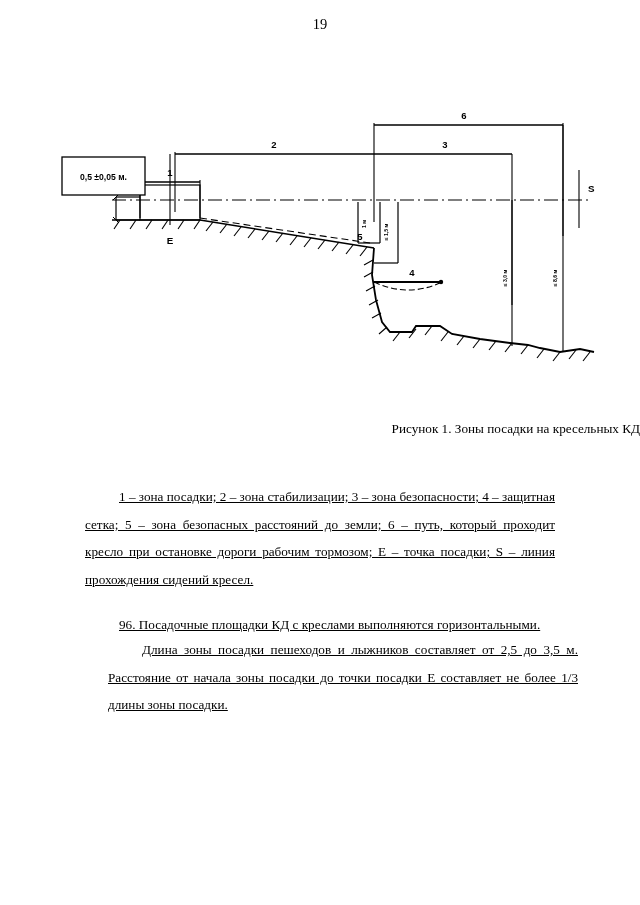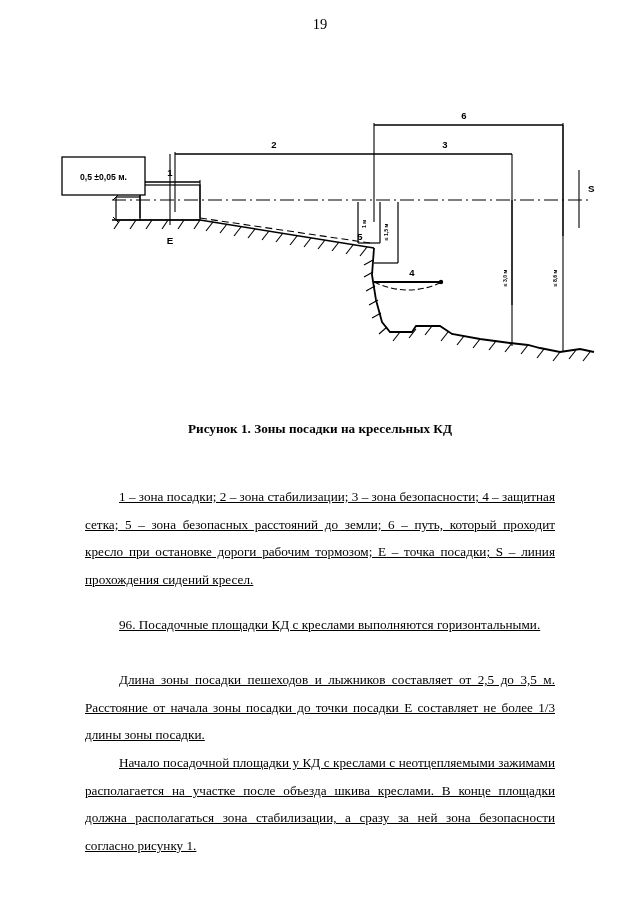--- a/index.html
+++ b/index.html
@@ -35,39 +35,39 @@
     top: 100px;
     left: 60px;
     width: 540px;
     height: 290px;
   }
   .figure-caption {
     position: absolute;
     top: 421px;
     left: 0;
     width: 640px;
-    text-align: center;
+    text-align: right;
     font-size: 13.2px;
-    font-weight: bold;
+    font-weight: normal;
     font-family: "Liberation Serif", serif;
   }
   .body-text {
     position: absolute;
     left: 85px;
     width: 470px;
     font-size: 13.2px;
     line-height: 27.5px;
     text-align: justify;
     text-justify: inter-word;
     font-family: "Liberation Serif", serif;
     text-decoration: underline;
   }
   .p-legend { top: 470px; }
   .p-81     { top: 598px; }
-  .p-len    { top: 653px; }
+  .p-len    { top: 623px; margin-left: 23px; }
   .p-start  { top: 736px; }
   .indent { text-indent: 34px; }
   .indent-num { text-indent: 34px; }
   svg { display: block; }
   .dim-txt {
     font-family: "Liberation Sans", sans-serif;
     font-weight: bold;
     font-size: 9.5px;
     fill: #000;
   }
@@ -247,15 +247,14 @@
   </div>
 
   <div class="figure-caption">Рисунок 1. Зоны посадки на кресельных КД</div>
 
   <p class="body-text p-legend indent">1 – зона посадки; 2 – зона стабилизации; 3 – зона безопасности; 4 – защитная сетка; 5 – зона безопасных расстояний до земли; 6 – путь, который проходит кресло при остановке дороги рабочим тормозом; Е – точка посадки; S – линия прохождения сидений кресел.</p>
 
   <p class="body-text p-81 indent-num">96. Посадочные площадки КД с креслами выполняются горизонтальными.</p>
 
   <p class="body-text p-len indent">Длина зоны посадки пешеходов и лыжников составляет от 2,5 до 3,5 м. Расстояние от начала зоны посадки до точки посадки Е составляет не более 1/3 длины зоны посадки.</p>
 
-  <p class="body-text p-start indent">Начало посадочной площадки у КД с креслами с неотцепляемыми зажимами располагается на участке после объезда шкива креслами. В конце площадки должна располагаться зона стабилизации, а сразу за ней зона безопасности согласно рисунку 1.</p>
 
 </div>
 
 </body></html>

